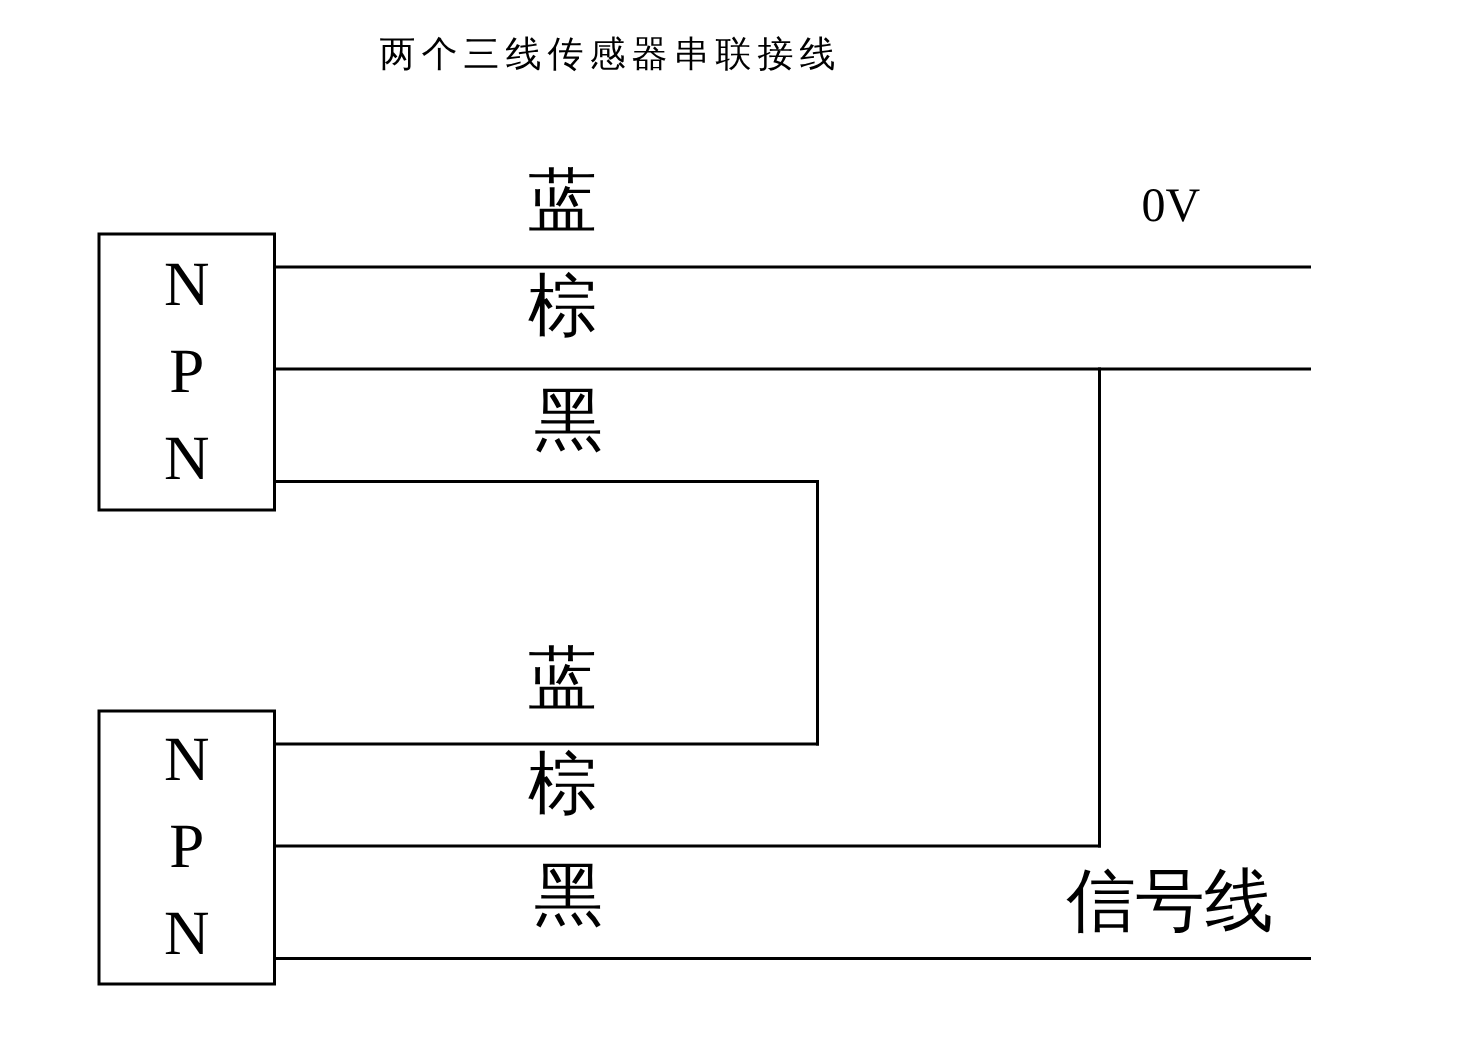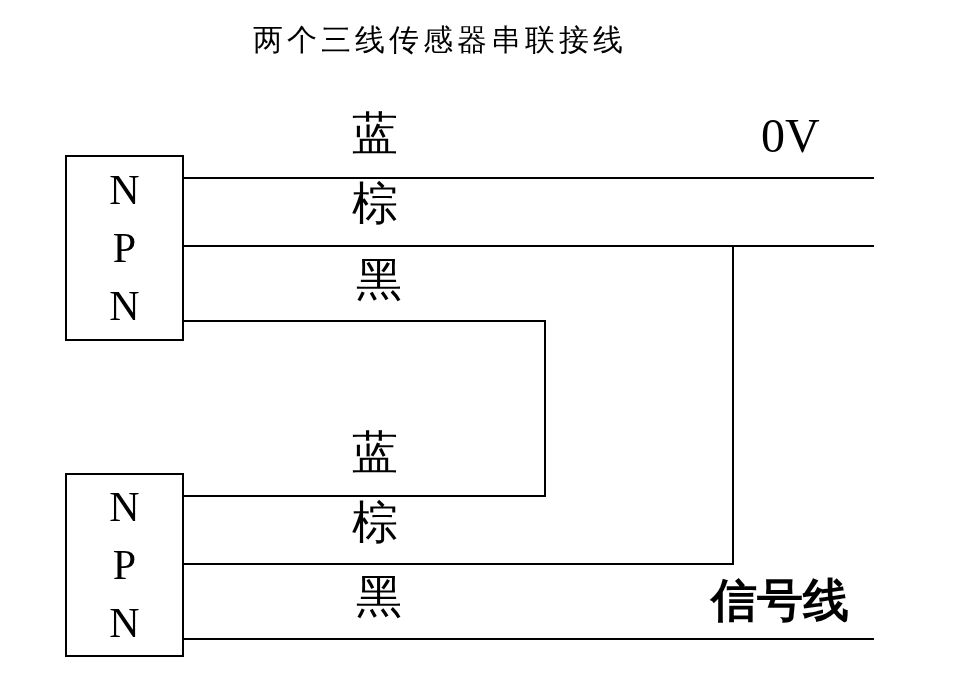--- a/index.html
+++ b/index.html
@@ -13,21 +13,21 @@
     height: 694px;
     background: #ffffff;
     font-family: "Liberation Serif", "DejaVu Serif", serif;
     color: #000000;
     overflow: hidden;
   }
   .title {
     position: absolute;
     left: 253px;
     top: 20px;
-    font-size: 30px;
+    font-size: 24px;
     letter-spacing: 4px;
     white-space: nowrap;
   }
   .sensor-box {
     position: absolute;
     left: 65px;
     width: 115px;
     border: 2px solid #000000;
     background: #ffffff;
     display: flex;
@@ -53,21 +53,21 @@
     background: #000000;
   }
   .wire-label {
     position: absolute;
     font-size: 46px;
     line-height: 46px;
     white-space: nowrap;
   }
   .rail-label {
     position: absolute;
-    font-size: 48px;
+    font-size: 32px;
     line-height: 40px;
     white-space: nowrap;
   }
 </style>
 </head>
 <body>
 
 <div class="canvas">
 
   <div class="title">两个三线传感器串联接线</div>
@@ -97,15 +97,15 @@
 
   <div class="wire-label" style="left:352px; top:111px;">蓝</div>
   <div class="wire-label" style="left:352px; top:181px;">棕</div>
   <div class="wire-label" style="left:356px; top:257px;">黑</div>
 
   <div class="wire-label" style="left:352px; top:430px;">蓝</div>
   <div class="wire-label" style="left:352px; top:500px;">棕</div>
   <div class="wire-label" style="left:356px; top:574px;">黑</div>
 
   <div class="rail-label" style="left:761px; top:116px;">0V</div>
-  <div class="rail-label" style="left:711px; top:578px; font-size:46px; line-height:46px;font-weight:bold;">信号线</div>
+  <div class="rail-label" style="left:711px; top:578px; font-size:46px; line-height:46px;">信号线</div>
 
 </div>
 
 </body></html>

